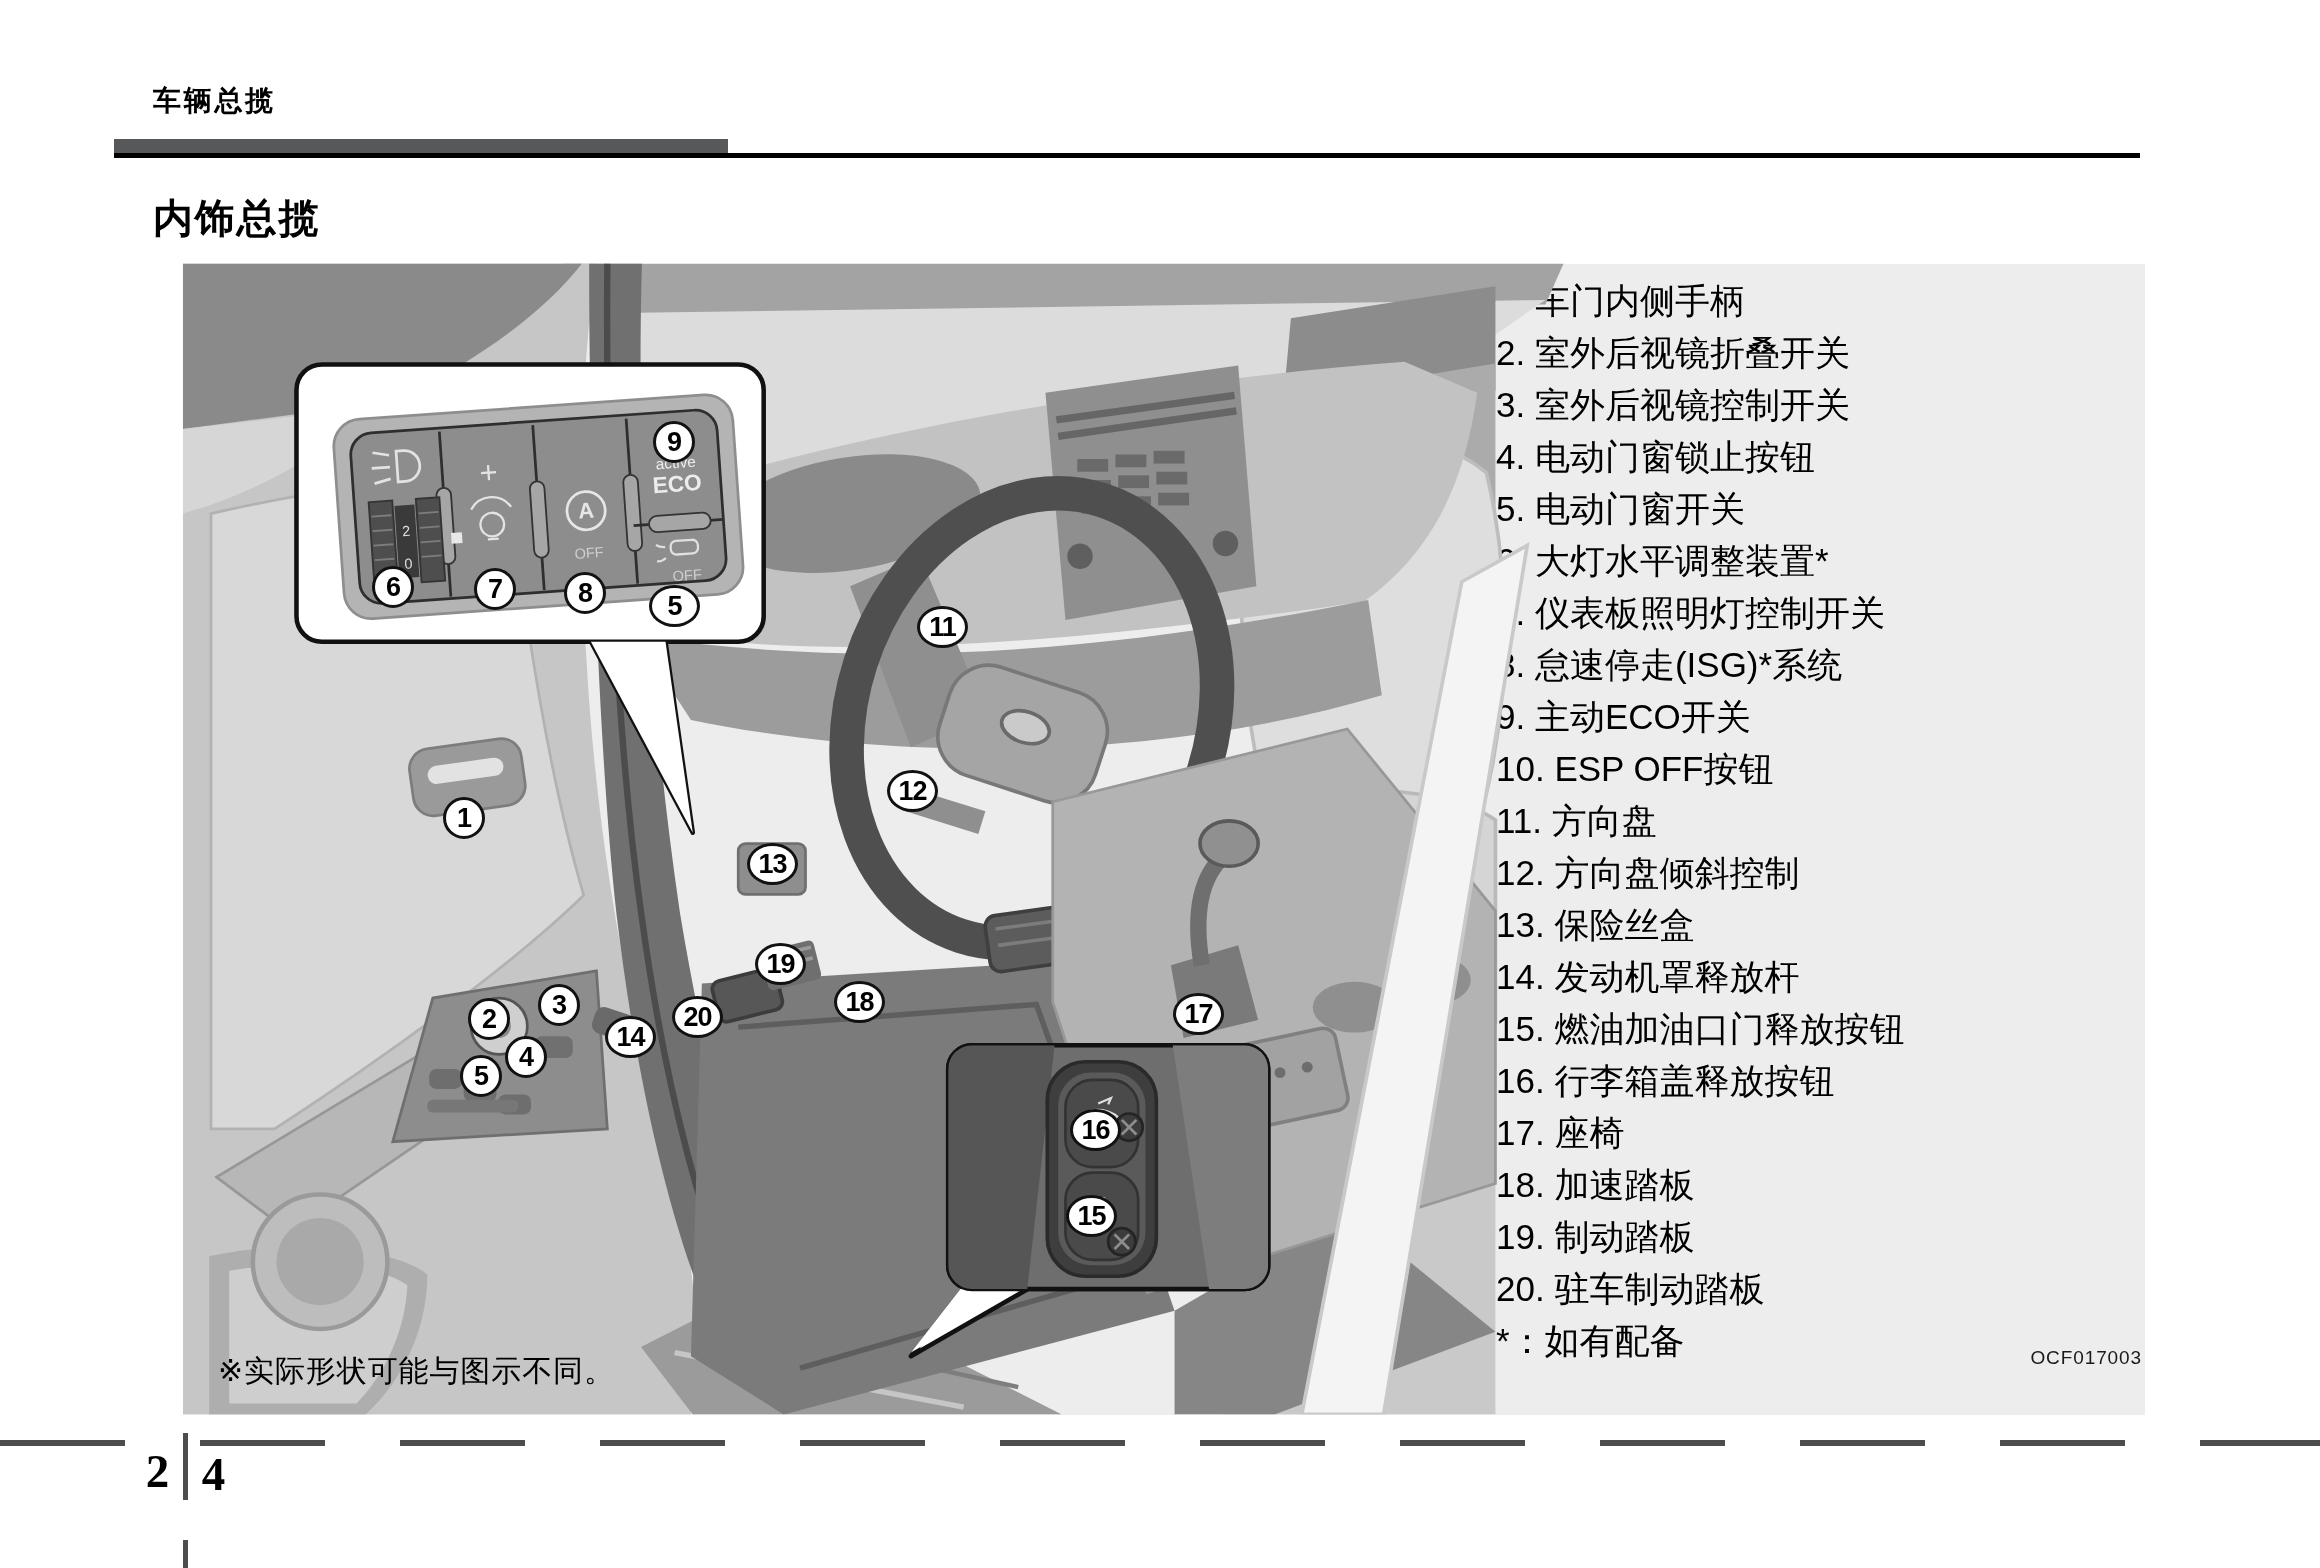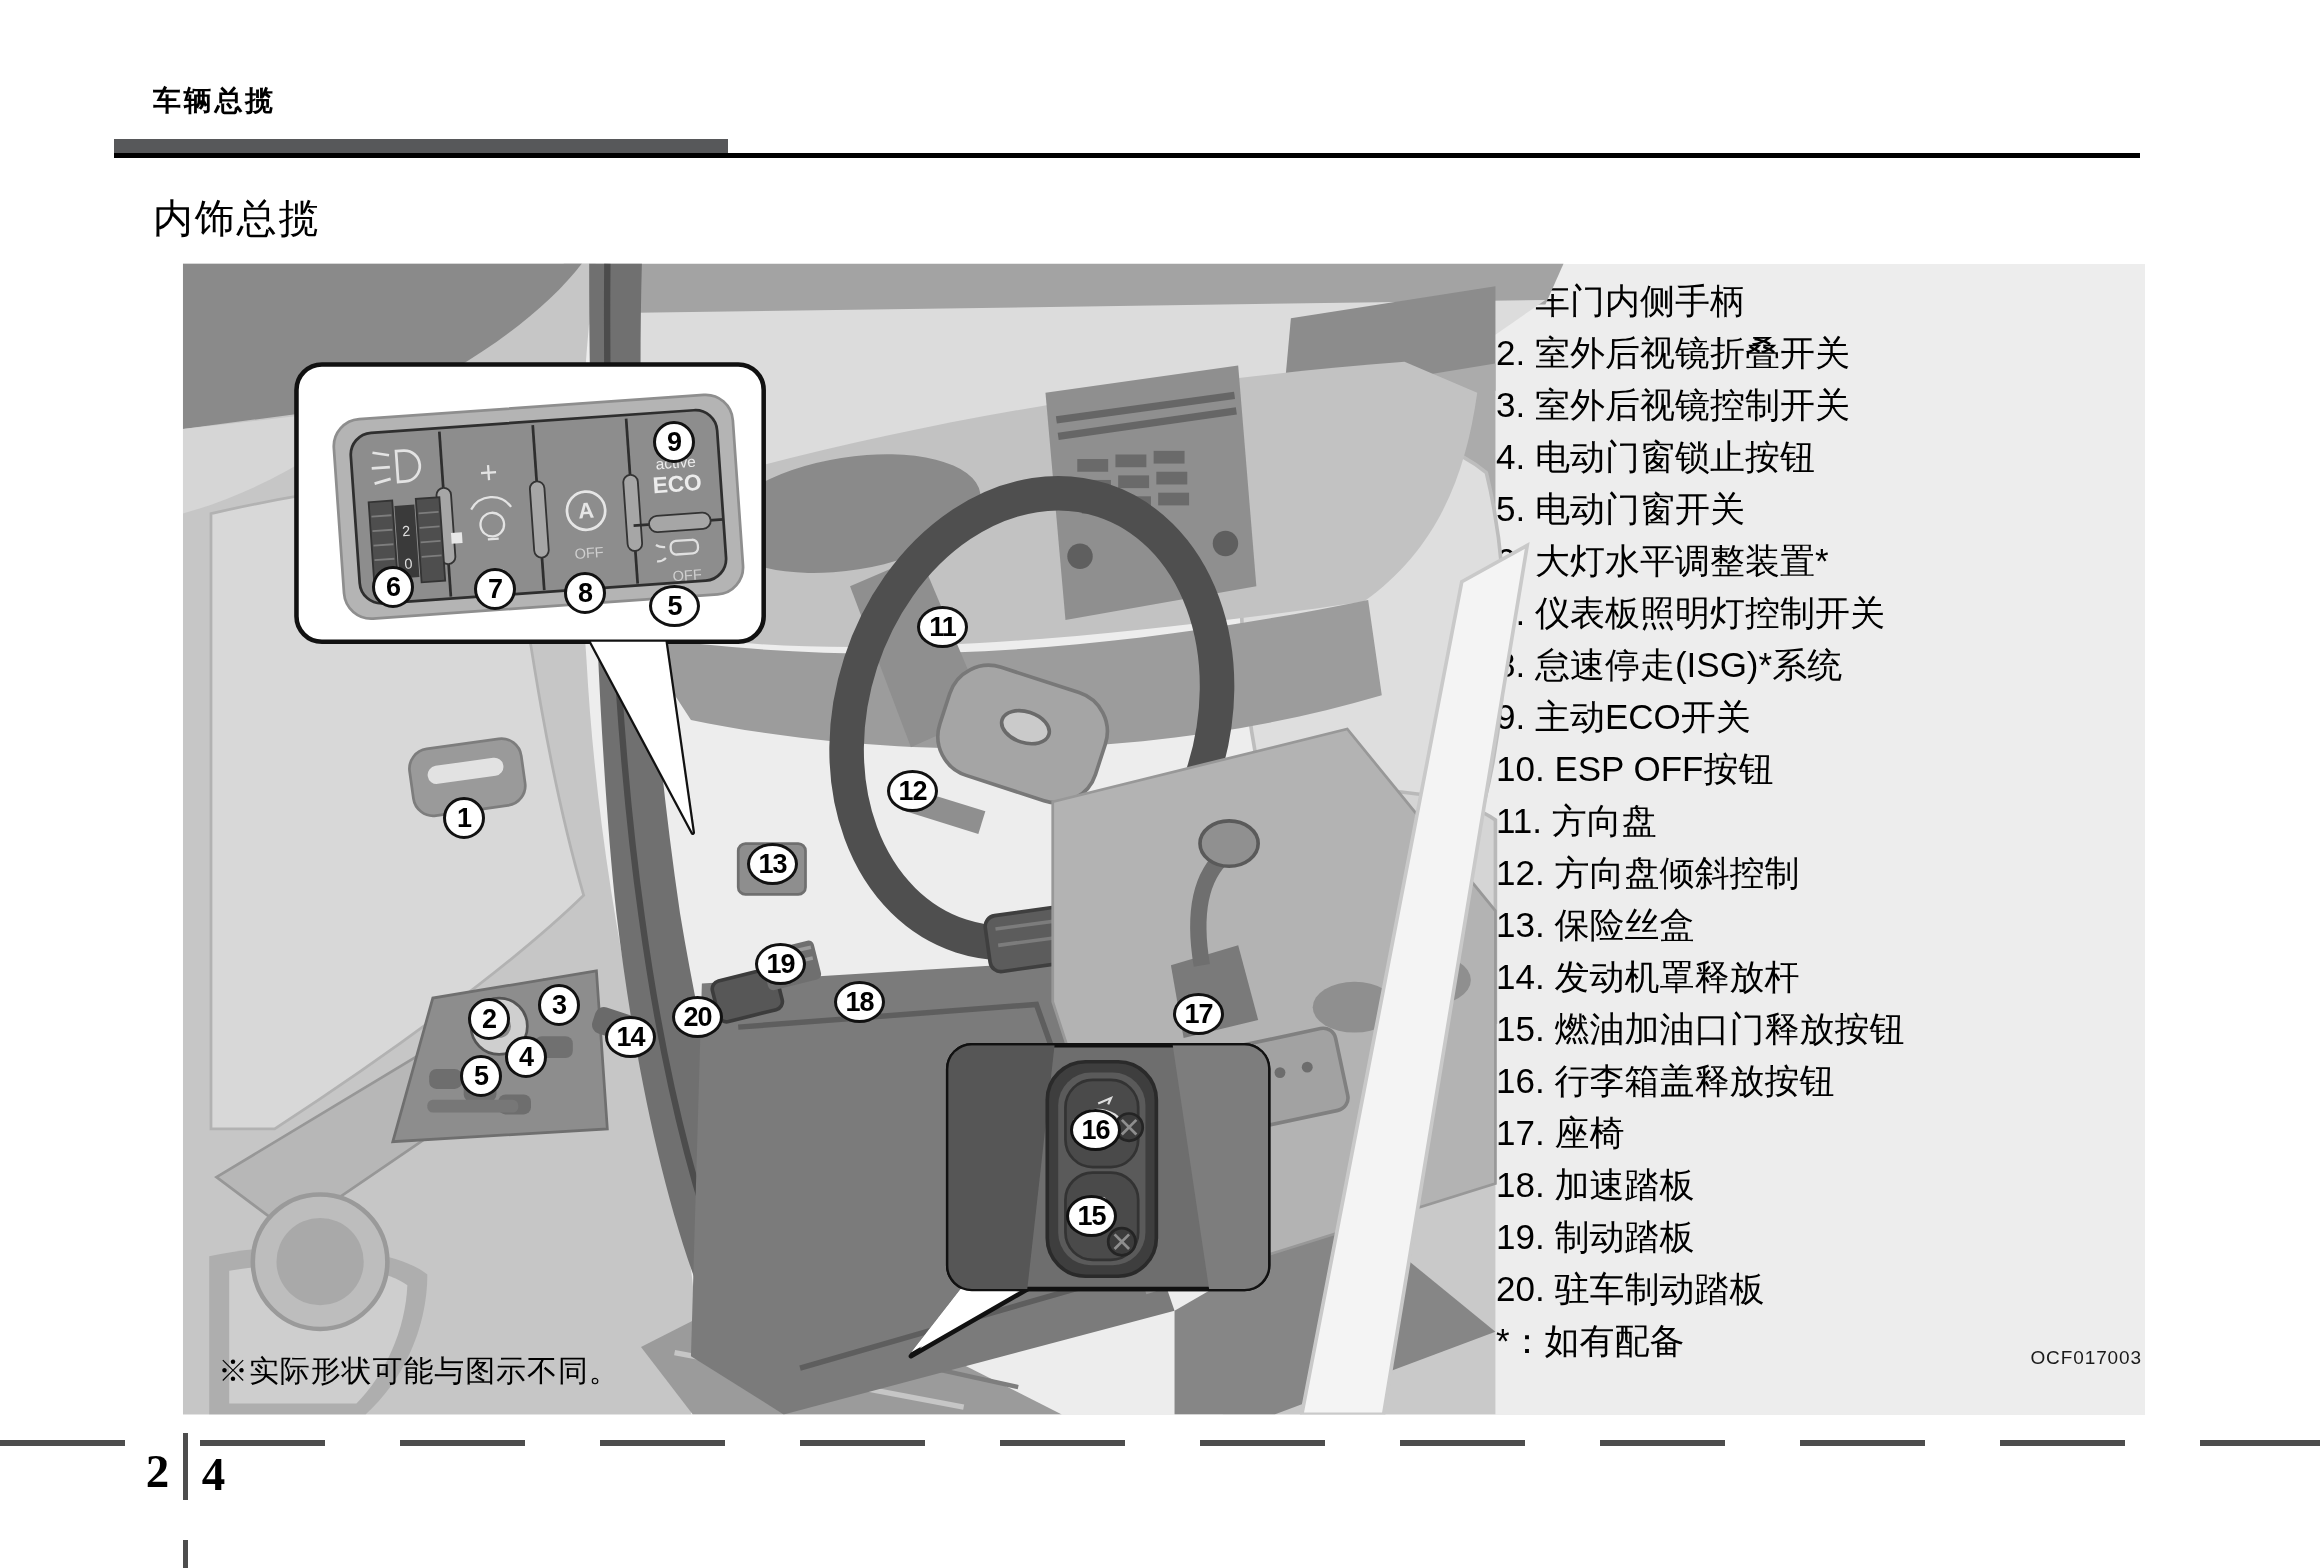--- a/index.html
+++ b/index.html
@@ -6,24 +6,24 @@
   body{
     width:2320px;height:1568px;position:relative;background:#ffffff;
     font-family:"Liberation Sans","DejaVu Sans",sans-serif;color:#000;
     overflow:hidden;
   }
   .abs{position:absolute;}
   
   #page-title{left:153px;top:82px;font-size:28px;font-weight:bold;letter-spacing:2.7px;}
   #header-bar{left:114px;top:139px;width:614px;height:14.5px;background:#57585a;}
   #header-line{left:114px;top:153px;width:2026px;height:4.5px;background:#000;}
-  #section-subtitle{left:153px;top:191px;font-size:40px;font-weight:normal;letter-spacing:1.8px;}
+  #section-subtitle{left:153px;top:191px;font-size:40px;font-weight:bold;letter-spacing:1.8px;}
   
   #figure-panel{left:183px;top:264px;width:1962px;height:1151px;background:#ededed;}
-  #figure-note{left:218px;top:1351px;font-size:30px;letter-spacing:0.9px;font-family:Liberation Mono, monospace;}
+  #figure-note{left:218px;top:1351px;font-size:30px;letter-spacing:0.9px;}
   #figure-code{top:1347px;right:178px;font-size:19px;color:#1a1a1a;letter-spacing:0.9px;}
   
   #legend{left:1496px;top:275px;font-size:35px;line-height:52px;white-space:nowrap;}
   
   .callout{
     position:absolute;width:42px;height:42px;box-sizing:border-box;
     background:#fff;border:3.6px solid #111;border-radius:50%;
     display:flex;align-items:center;justify-content:center;
     font-size:27px;font-weight:bold;z-index:30;letter-spacing:-0.9px;
   }

